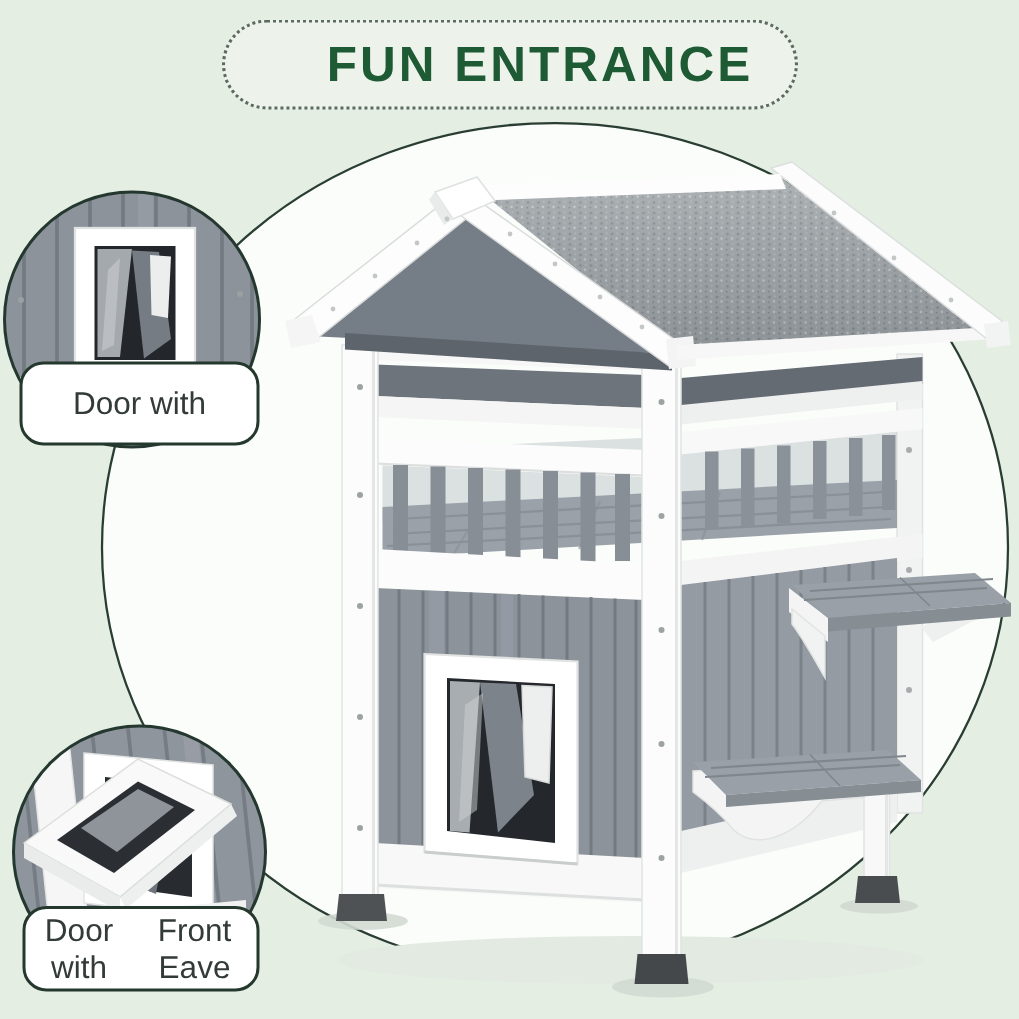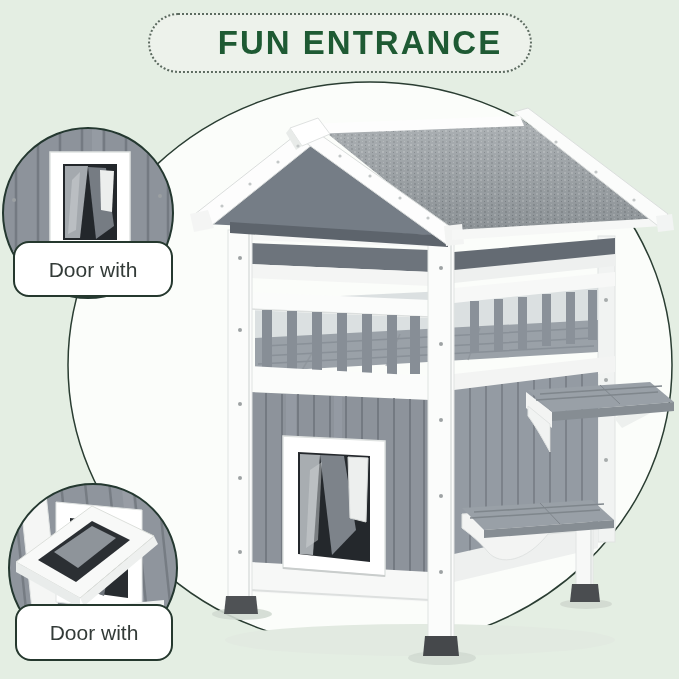--- a/index.html
+++ b/index.html
@@ -261,15 +261,16 @@
 
   <div class="title-pill">
     <span class="title-text">FUN ENTRANCE</span>
   </div>
 
   <div class="callout-label label-pvc">
     <span>Door with</span>
   </div>
   <div class="callout-label label-eave">
     <span>Door with</span>
+    <span>Front Eave</span>
   </div>
 
 </div>
 
 </body></html>

